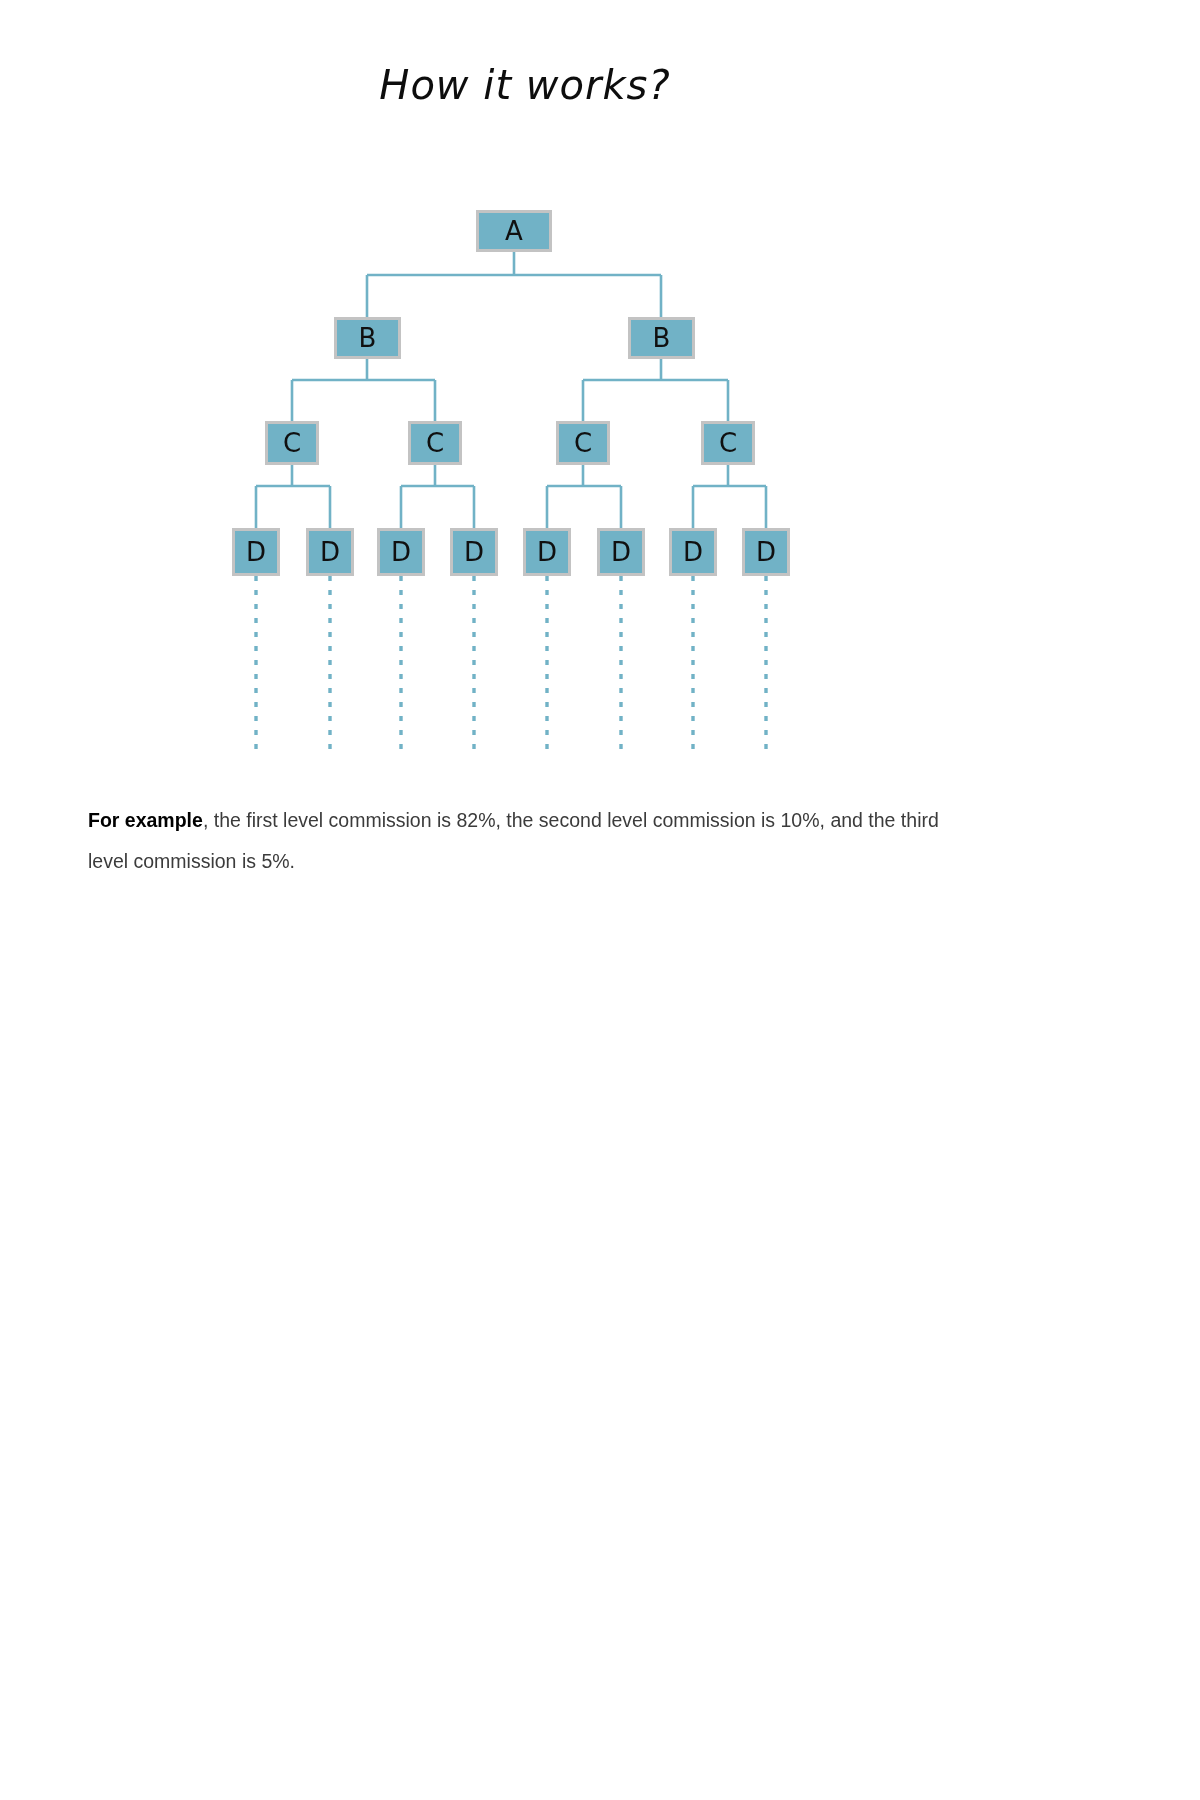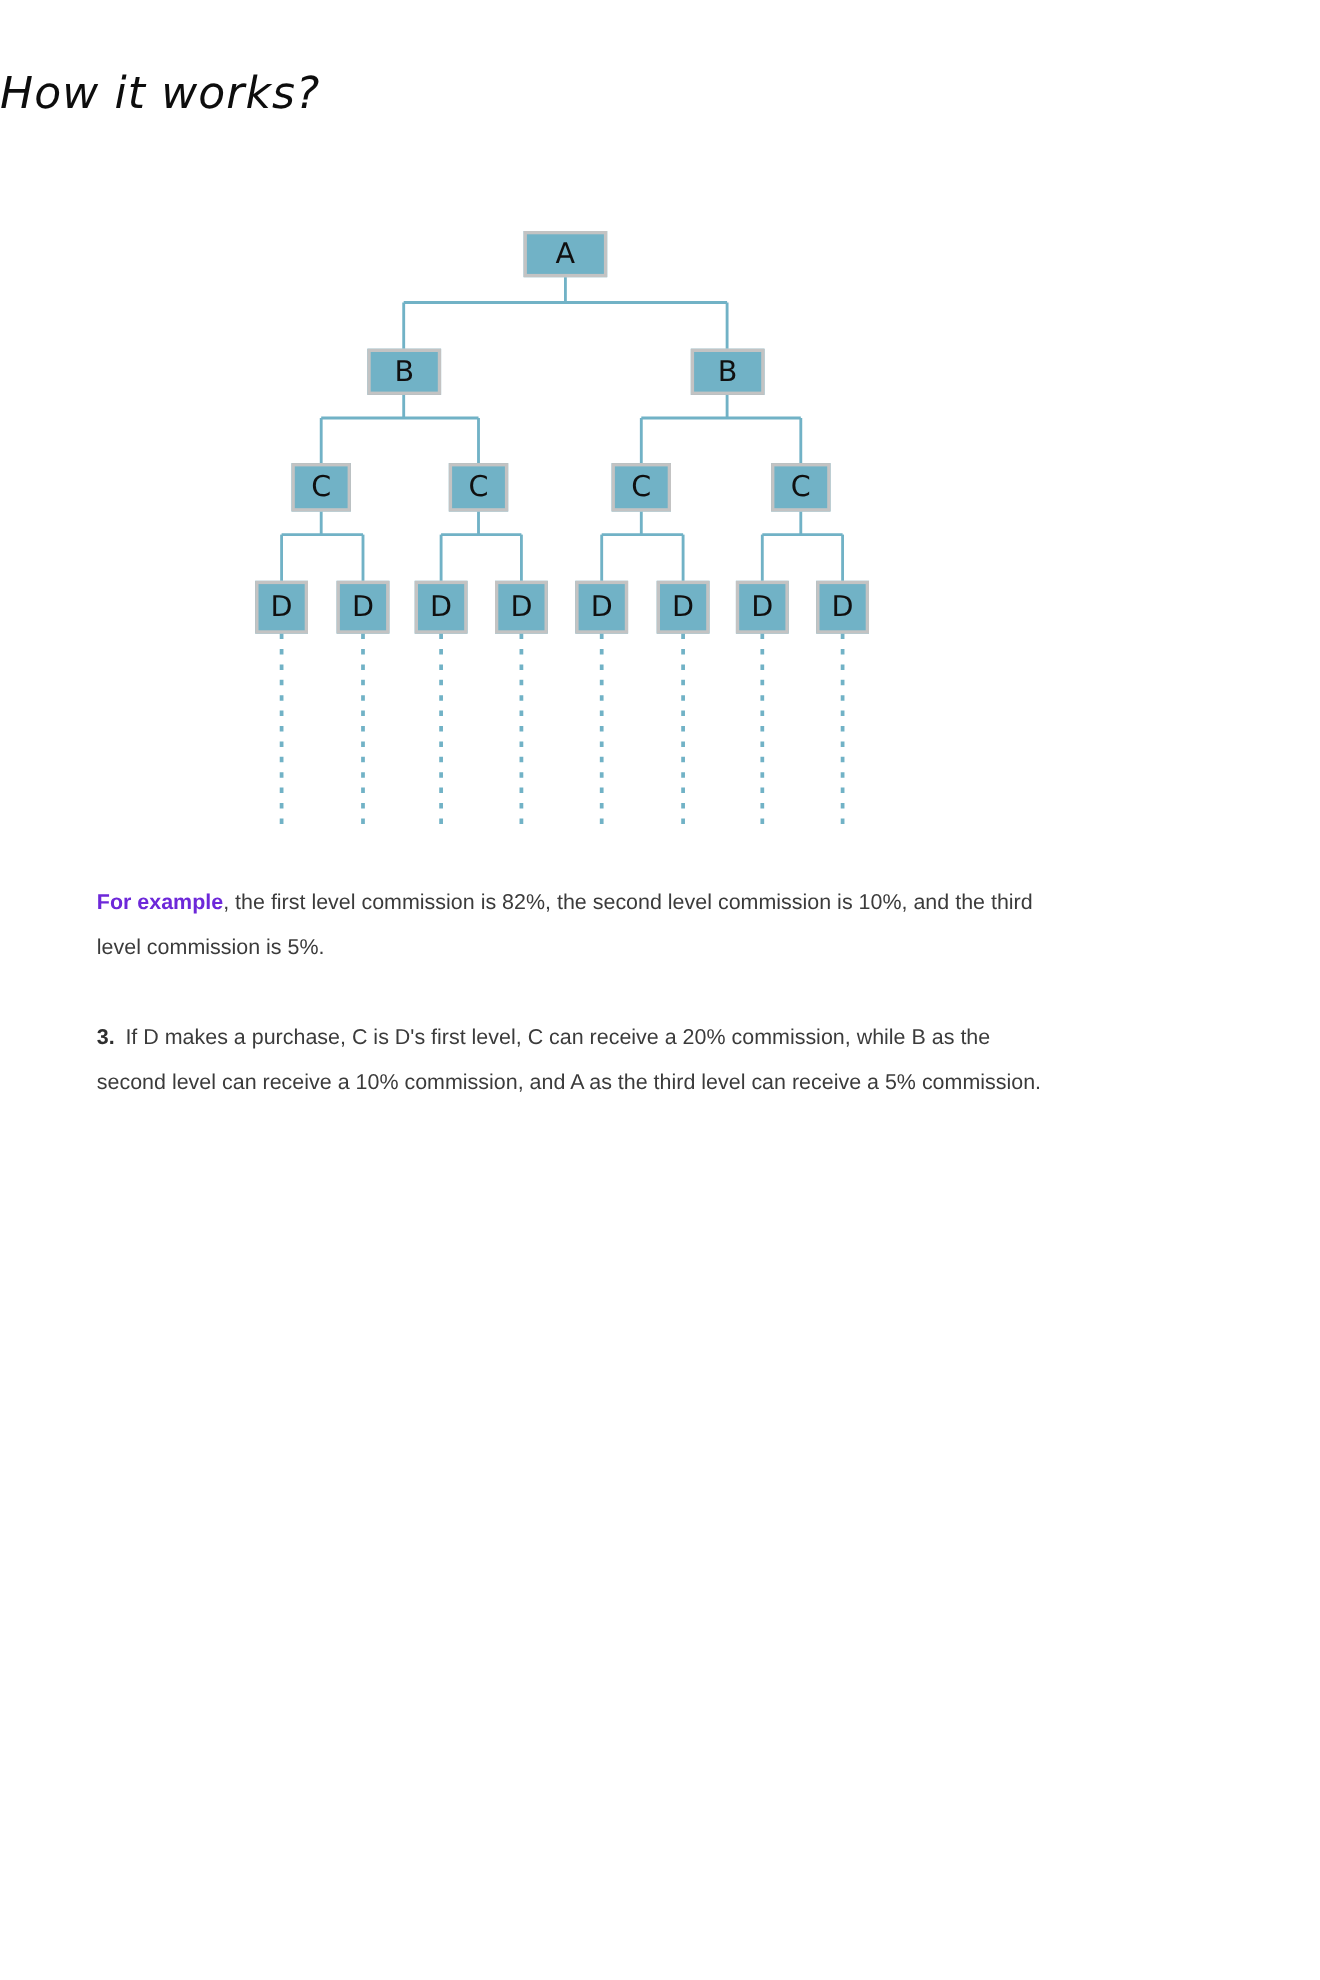--- a/index.html
+++ b/index.html
@@ -11,20 +11,21 @@
     width: 1200px; height: 1800px;
     position: relative;
     font-family: "Liberation Sans", sans-serif;
     overflow: hidden;
   }
 
   
   #page-title {
     position: absolute;
     top: 62px; left: 0; width: 1050px;
+    text-align: center;
     font-family: "DejaVu Sans", sans-serif;
     font-size: 40px;
     font-style: italic;
     font-weight: 400;
     letter-spacing: 1px;
     color: #0d0d0d;
   }
 
   
   #diagram {
@@ -53,21 +54,21 @@
     position: absolute;
     top: 800px; left: 88px;
     width: 880px;
     color: #3b3b3b;
     font-family: "Liberation Sans", sans-serif;
     font-size: 19.5px;
     line-height: 41px;
     font-weight: 400;
   }
   #body-copy p { margin: 0; }
-  #body-copy b, #body-copy strong { font-weight: 700; color: #6d28d9; }
+  #body-copy b, #body-copy strong { font-weight: 700; color: #000000; }
 
   .para-gap { height: 41px; }
 
   .list-block { }
   .list-row {
     display: block;
   }
   .list-num {
     font-weight: 700;
     color: #2f2f2f;
@@ -186,21 +187,20 @@
 
 <div id="body-copy">
 
   <p><strong>For example</strong><span>, the first level commission is 82%, the second level commission is 10%, and the third level commission is 5%.</span></p>
 
   <div class="para-gap"></div>
 
   <div class="list-block">
 
 
-    <p class="list-row"><span class="list-num">3.</span><span>If D makes a purchase, C is D's first level, C can receive a 20% commission, while B as the second level can receive a 10% commission, and A as the third level can receive a 5% commission.</span></p>
 
 
   </div>
 
   <div class="para-gap"></div>
 
 
 </div>
 
 </body></html>

